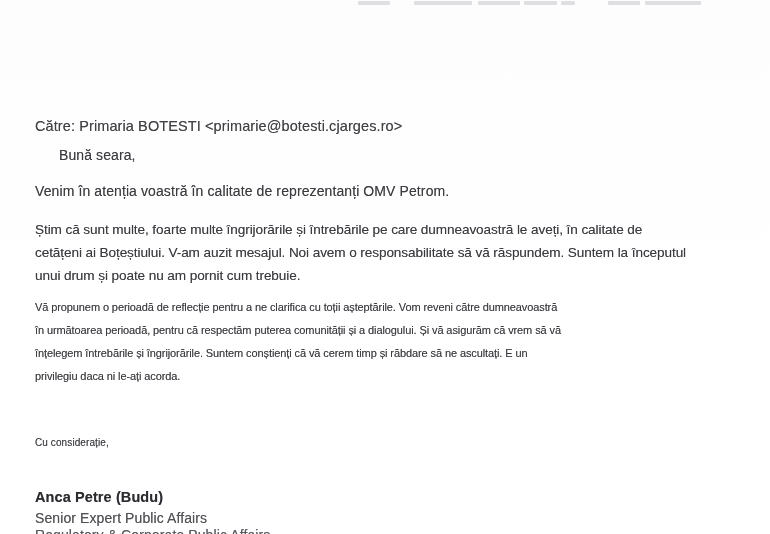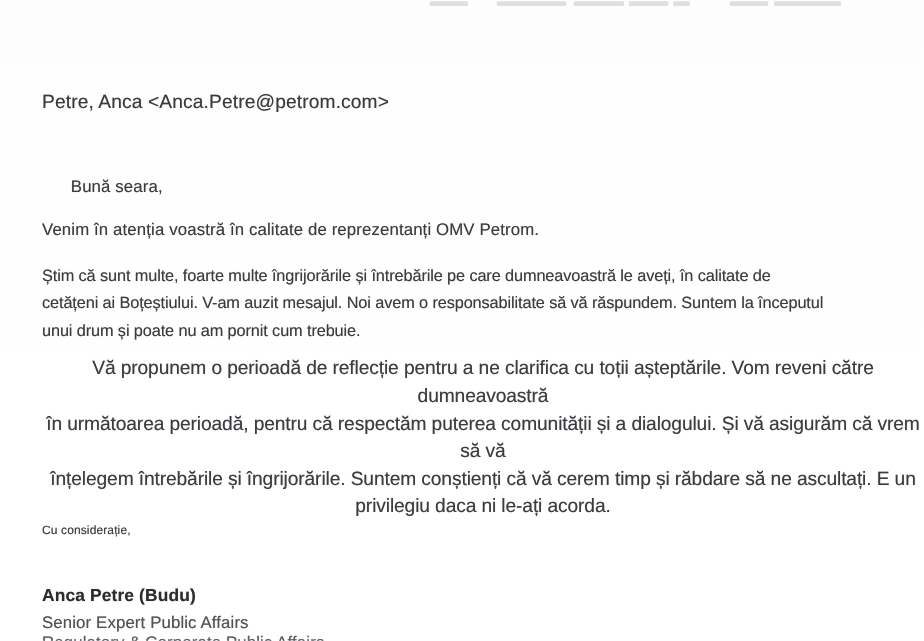--- a/index.html
+++ b/index.html
@@ -24,21 +24,21 @@
     white-space: pre-wrap;
     text-shadow: 0 0 0.6px rgba(70,70,78,0.55);
     letter-spacing: 0.1px;
   }
   .subject   { top: 35px;  font-size: 17px; line-height: 21px; color: #323236; }
   .from      { top: 75px;  font-size: 16px; line-height: 21px; color: #3a3a3e; }
   .to        { top: 116px; font-size: 14.5px; line-height: 20px; color: #404045; }
   .greeting  { top: 145px; font-size: 14px; line-height: 20px; margin-left: 24px; }
   .p-intro   { top: 181px; font-size: 14px; line-height: 20px; }
   .p-body1   { top: 218px; font-size: 13.6px; line-height: 23px; letter-spacing: -0.1px; }
-  .p-body2   { top: 296px; font-size: 16px; line-height: 23px; letter-spacing: -0.1px; text-align: center; }
+  .p-body2   { top: 296px; font-size: 11px; line-height: 23px; letter-spacing: -0.1px; }
   .thanks    { top: 398px; font-size: 14px; line-height: 20px; color: #47474c; }
   .closing   { top: 433px; font-size: 10px; line-height: 20px; }
   .sig-name  { top: 488px; font-size: 14.5px; line-height: 19px; font-weight: bold; color: #2c2c30; }
   .sig-title { top: 509px; font-size: 14px; line-height: 19px; color: #515156; }
   .sig-dept  { top: 526px; font-size: 14px; line-height: 19px; color: #5a5a5f; }
   
   .remnant {
     position: absolute;
     top: 0;
     left: 0;
@@ -70,22 +70,22 @@
     <span class="r0"></span>
       <span class="r1"></span>
       <span class="r2"></span>
     <span class="r3"></span>
       <span class="r4"></span>
       <span class="r5"></span>
     <span class="r6"></span>
   </div>
 
 
-  <div class="txt from">Petre, Anca &lt;Anca.Petre@petrom.com&gt;</div>
 
+  <div class="txt to">Către: Primaria BOTESTI &lt;primarie@botesti.cjarges.ro&gt;</div>
 
   <div class="txt greeting">Bună seara,</div>
 
   <div class="txt p-intro">Venim în atenția voastră în calitate de reprezentanți OMV Petrom.</div>
 
   <div class="txt p-body1">Știm că sunt multe, foarte multe îngrijorările și întrebările pe care dumneavoastră le aveți, în calitate de
 cetățeni ai Boțeștiului. V-am auzit mesajul. Noi avem o responsabilitate să vă răspundem. Suntem la începutul
 unui drum și poate nu am pornit cum trebuie.</div>
 
   <div class="txt p-body2">Vă propunem o perioadă de reflecție pentru a ne clarifica cu toții așteptările. Vom reveni către dumneavoastră

